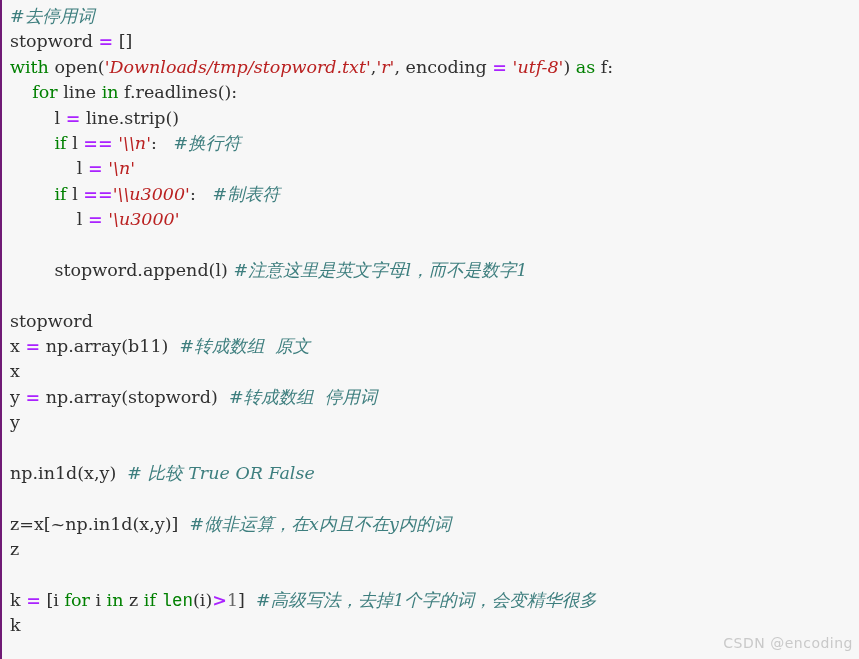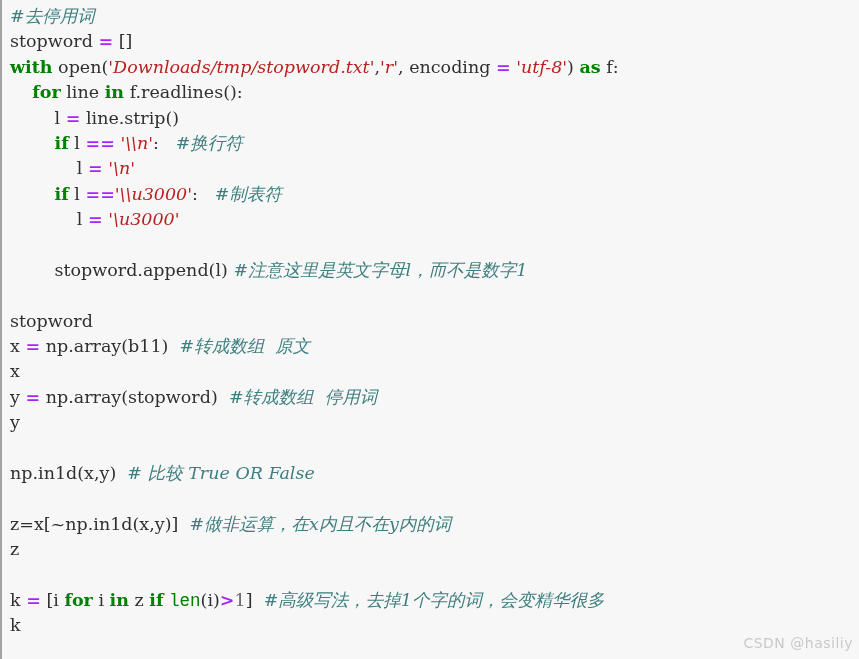--- a/index.html
+++ b/index.html
@@ -13,42 +13,42 @@
     overflow: hidden;
     font-family: "DejaVu Serif", "Liberation Serif", serif;
   }
 
   #cell {
     position: relative;
     width: 859px;
     height: 659px;
     box-sizing: border-box;
     background: #f7f7f7;
-    border-left: 2px solid #a3a3a3;
+    border-left: 2px solid #701a75;
     overflow: hidden;
   }
 
   #code {
     position: absolute;
     left: 0;
     top: 0;
     padding: 4px 0 0 8px;
     margin: 0;
     font-family: "DejaVu Serif", "Liberation Serif", serif;
     font-size: 17.5px;
     line-height: 25.4px;
     color: #303030;
     white-space: pre;
     letter-spacing: 0px;
   }
 
   .ln { display: block; height: 25.4px; }
 
   
-  .kw   { color: #008000; font-weight: bold; }
+  .kw   { color: #008000; font-weight: normal; }
   .bi   { color: #008000; font-family: Liberation Mono, monospace; }
   .str  { color: #BA2121; font-style: italic; }
   .op   { color: #AA22FF; font-weight: bold; }
   .num  { color: #666666; }
   .cm   { color: #3D7E7E; font-style: italic; }
   .pln  { color: #303030; }
 
   
   #watermark {
     position: absolute;
@@ -62,15 +62,15 @@
     white-space: nowrap;
   }
 </style>
 </head>
 <body>
 
 <div id="cell">
 
   <pre id="code"><span class="ln"><span class="cm">#去停用词</span></span><span class="ln"><span class="pln">stopword</span><span class="pln"> </span><span class="op">=</span><span class="pln"> </span><span class="pln">[]</span></span><span class="ln"><span class="kw">with</span><span class="pln"> </span><span class="pln">open</span><span class="pln">(</span><span class="str">'Downloads/tmp/stopword.txt'</span><span class="pln">,</span><span class="str">'r'</span><span class="pln">, </span><span class="pln">encoding</span><span class="pln"> </span><span class="op">=</span><span class="pln"> </span><span class="str">'utf-8'</span><span class="pln">) </span><span class="kw">as</span><span class="pln"> </span><span class="pln">f</span><span class="pln">:</span></span><span class="ln"><span class="pln">    </span><span class="kw">for</span><span class="pln"> </span><span class="pln">line</span><span class="pln"> </span><span class="kw">in</span><span class="pln"> </span><span class="pln">f.readlines()</span><span class="pln">:</span></span><span class="ln"><span class="pln">        </span><span class="pln">l</span><span class="pln"> </span><span class="op">=</span><span class="pln"> </span><span class="pln">line.strip()</span></span><span class="ln"><span class="pln">        </span><span class="kw">if</span><span class="pln"> </span><span class="pln">l</span><span class="pln"> </span><span class="op">==</span><span class="pln"> </span><span class="str">'\\n'</span><span class="pln">:   </span><span class="cm">#换行符</span></span><span class="ln"><span class="pln">            </span><span class="pln">l</span><span class="pln"> </span><span class="op">=</span><span class="pln"> </span><span class="str">'\n'</span></span><span class="ln"><span class="pln">        </span><span class="kw">if</span><span class="pln"> </span><span class="pln">l</span><span class="pln"> </span><span class="op">==</span><span class="str">'\\u3000'</span><span class="pln">:   </span><span class="cm">#制表符</span></span><span class="ln"><span class="pln">            </span><span class="pln">l</span><span class="pln"> </span><span class="op">=</span><span class="pln"> </span><span class="str">'\u3000'</span></span><span class="ln"> </span><span class="ln"><span class="pln">        </span><span class="pln">stopword.append(l)</span><span class="pln"> </span><span class="cm">#注意这里是英文字母l，而不是数字1</span></span><span class="ln"> </span><span class="ln"><span class="pln">stopword</span></span><span class="ln"><span class="pln">x</span><span class="pln"> </span><span class="op">=</span><span class="pln"> </span><span class="pln">np.array(b11)</span><span class="pln">  </span><span class="cm">#转成数组  原文</span></span><span class="ln"><span class="pln">x</span></span><span class="ln"><span class="pln">y</span><span class="pln"> </span><span class="op">=</span><span class="pln"> </span><span class="pln">np.array(stopword)</span><span class="pln">  </span><span class="cm">#转成数组  停用词</span></span><span class="ln"><span class="pln">y</span></span><span class="ln"> </span><span class="ln"><span class="pln">np.in1d(x,y)</span><span class="pln">  </span><span class="cm"># 比较 True OR False</span></span><span class="ln"> </span><span class="ln"><span class="pln">z=x[~np.in1d(x,y)]</span><span class="pln">  </span><span class="cm">#做非运算，在x内且不在y内的词</span></span><span class="ln"><span class="pln">z</span></span><span class="ln"> </span><span class="ln"><span class="pln">k</span><span class="pln"> </span><span class="op">=</span><span class="pln"> [i </span><span class="kw">for</span><span class="pln"> i </span><span class="kw">in</span><span class="pln"> z </span><span class="kw">if</span><span class="pln"> </span><span class="bi">len</span><span class="pln">(i)</span><span class="op">&gt;</span><span class="num">1</span><span class="pln">]</span><span class="pln">  </span><span class="cm">#高级写法，去掉1个字的词，会变精华很多</span></span><span class="ln"><span class="pln">k</span></span></pre>
 
-  <div id="watermark">CSDN @hasiliy</div>
+  <div id="watermark">CSDN @encoding</div>
 
 </div>
 
 </body></html>

